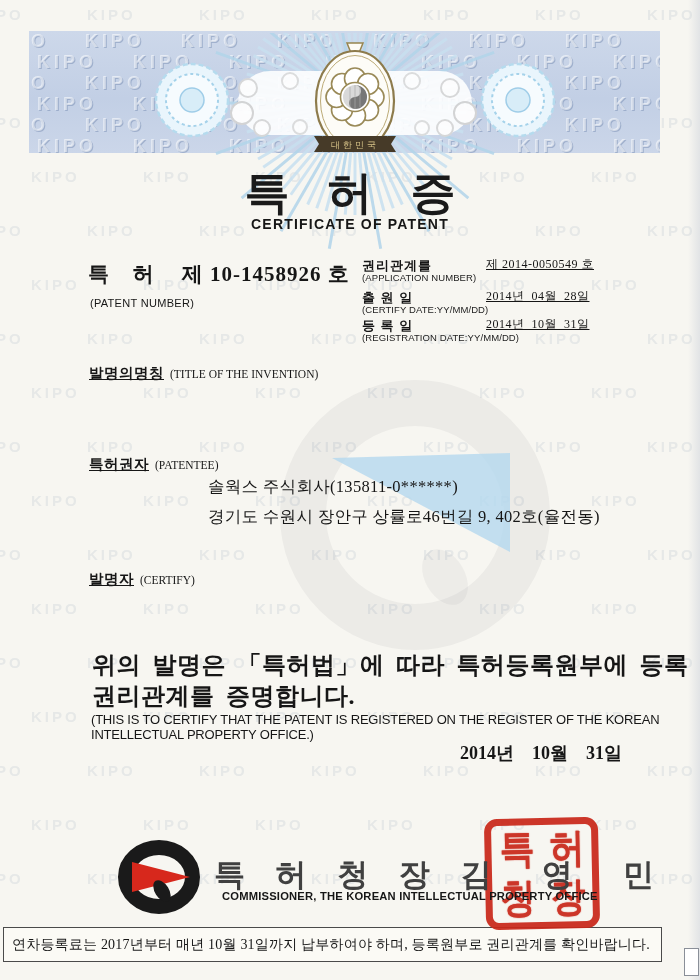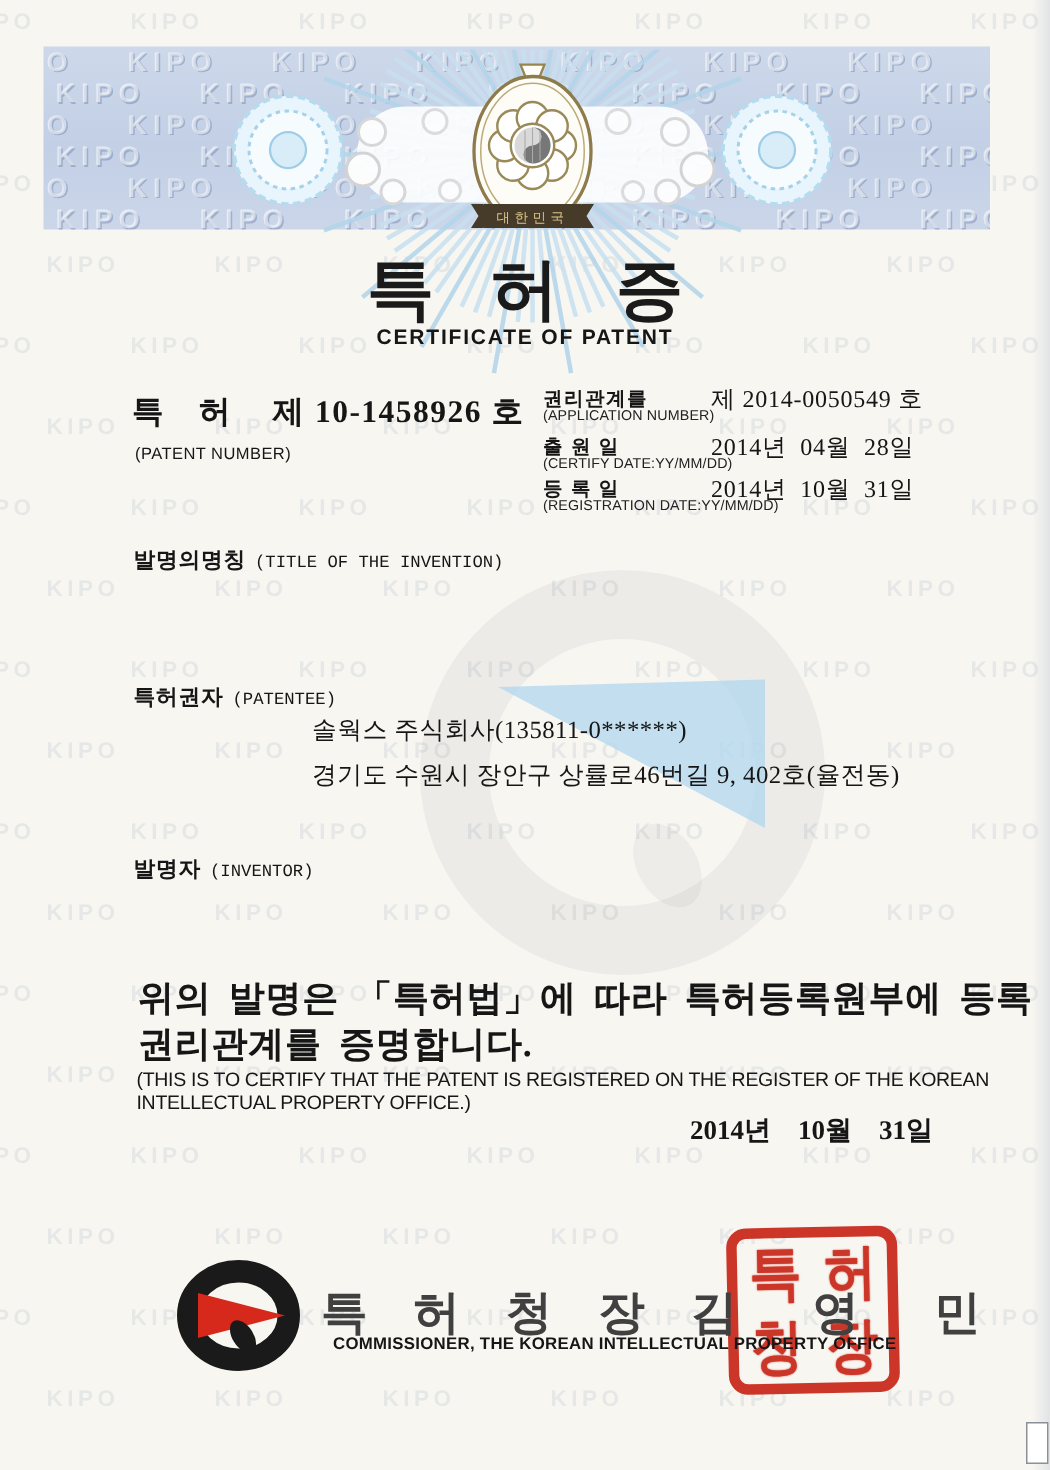--- a/index.html
+++ b/index.html
@@ -33,26 +33,26 @@
 
   
   .pat-line{position:absolute;left:88px;top:260px;z-index:3;font-size:21px;font-weight:bold;}
   .pat-line .ko{font-family:"Liberation Sans",sans-serif;letter-spacing:4px;}
   .pat-line .val{margin-left:24px;letter-spacing:1px;}
   .pat-en{position:absolute;left:90px;top:297px;z-index:3;font-size:11px;letter-spacing:.3px;}
 
   .info-label{position:absolute;left:362px;z-index:3;font-family:"Liberation Sans",sans-serif;
               font-weight:bold;font-size:13px;letter-spacing:1px;}
   .info-en{position:absolute;left:362px;z-index:3;font-size:9.5px;letter-spacing:.1px;color:#222;}
-  .info-val{position:absolute;left:474px;z-index:3;font-size:16px;letter-spacing:.5px;}
+  .info-val{position:absolute;left:486px;z-index:3;font-size:12px;letter-spacing:.5px;text-decoration:underline;}
 
   
   .sec-label{position:absolute;left:89px;z-index:3;font-size:14.5px;}
-  .sec-label b{font-family:"Liberation Sans",sans-serif;font-weight:bold;letter-spacing:.5px;}
-  .sec-label span.en{font-family:Liberation Mono, monospace;font-size:11.5px;font-weight:500;margin-left:6px;}
+  .sec-label b{font-family:"Liberation Sans",sans-serif;font-weight:bold;letter-spacing:.5px;text-decoration:underline;}
+  .sec-label span.en{font-family:Liberation Serif, serif;font-size:11.5px;font-weight:500;margin-left:6px;}
   .sec-val{position:absolute;left:208px;z-index:3;font-size:16.5px;letter-spacing:.3px;}
 
   
   .stmt{position:absolute;left:92px;z-index:3;font-size:24px;font-weight:600;letter-spacing:.5px;word-spacing:5px;}
   .stmt-en{position:absolute;left:91px;z-index:3;font-family:"Liberation Sans",sans-serif;
            font-size:13px;font-weight:500;letter-spacing:-0.2px;}
   .stmt-date{position:absolute;left:460px;top:741px;z-index:3;font-size:18px;font-weight:600;}
 
   
   #logo-svg{position:absolute;left:110px;top:836px;z-index:4;}
@@ -413,21 +413,21 @@
     <b>발명의명칭</b><span class="en">(TITLE OF THE INVENTION)</span>
   </div>
 
   <div class="sec-label" style="top:455px">
     <b>특허권자</b><span class="en">(PATENTEE)</span>
   </div>
   <div class="sec-val" style="top:476px">솔웍스 주식회사(135811-0******)</div>
   <div class="sec-val" style="top:506px">경기도 수원시 장안구 상률로46번길 9, 402호(율전동)</div>
 
   <div class="sec-label" style="top:570px">
-    <b>발명자</b><span class="en">(INVENTOR)</span>
+    <b>발명자</b><span class="en">(CERTIFY)</span>
   </div>
 
   <div class="stmt" style="top:649px">위의 발명은 「특허법」에 따라 특허등록원부에 등록</div>
   <div class="stmt" style="top:680px">권리관계를 증명합니다.</div>
   <div class="stmt-en" style="top:712px">(THIS IS TO CERTIFY THAT THE PATENT IS REGISTERED ON THE REGISTER OF THE KOREAN</div>
   <div class="stmt-en" style="top:727px">INTELLECTUAL PROPERTY OFFICE.)</div>
   <div class="stmt-date pre">2014년    10월    31일</div>
 
   <svg id="logo-svg" width="115" height="92">
     <ellipse cx="49" cy="41" rx="33.5" ry="29.5" fill="none" stroke="#1a1a1a" stroke-width="15"></ellipse>
@@ -437,17 +437,20 @@
 
   <div class="sig-name pre">특 허 청 장 김  영  민</div>
   <div class="sig-en">COMMISSIONER, THE KOREAN INTELLECTUAL PROPERTY OFFICE</div>
   <div class="seal">
     <span>특</span>
     <span>허</span>
     <span>청</span>
     <span>장</span>
   </div>
 
+  <div class="note-box">
+    <div>연차등록료는 2017년부터 매년 10월 31일까지 납부하여야 하며, 등록원부로 권리관계를 확인바랍니다.</div>
+  </div>
 
   <div class="edge-strip"></div>
   <div class="corner-box"></div>
 
 </div>
 
 </body></html>

